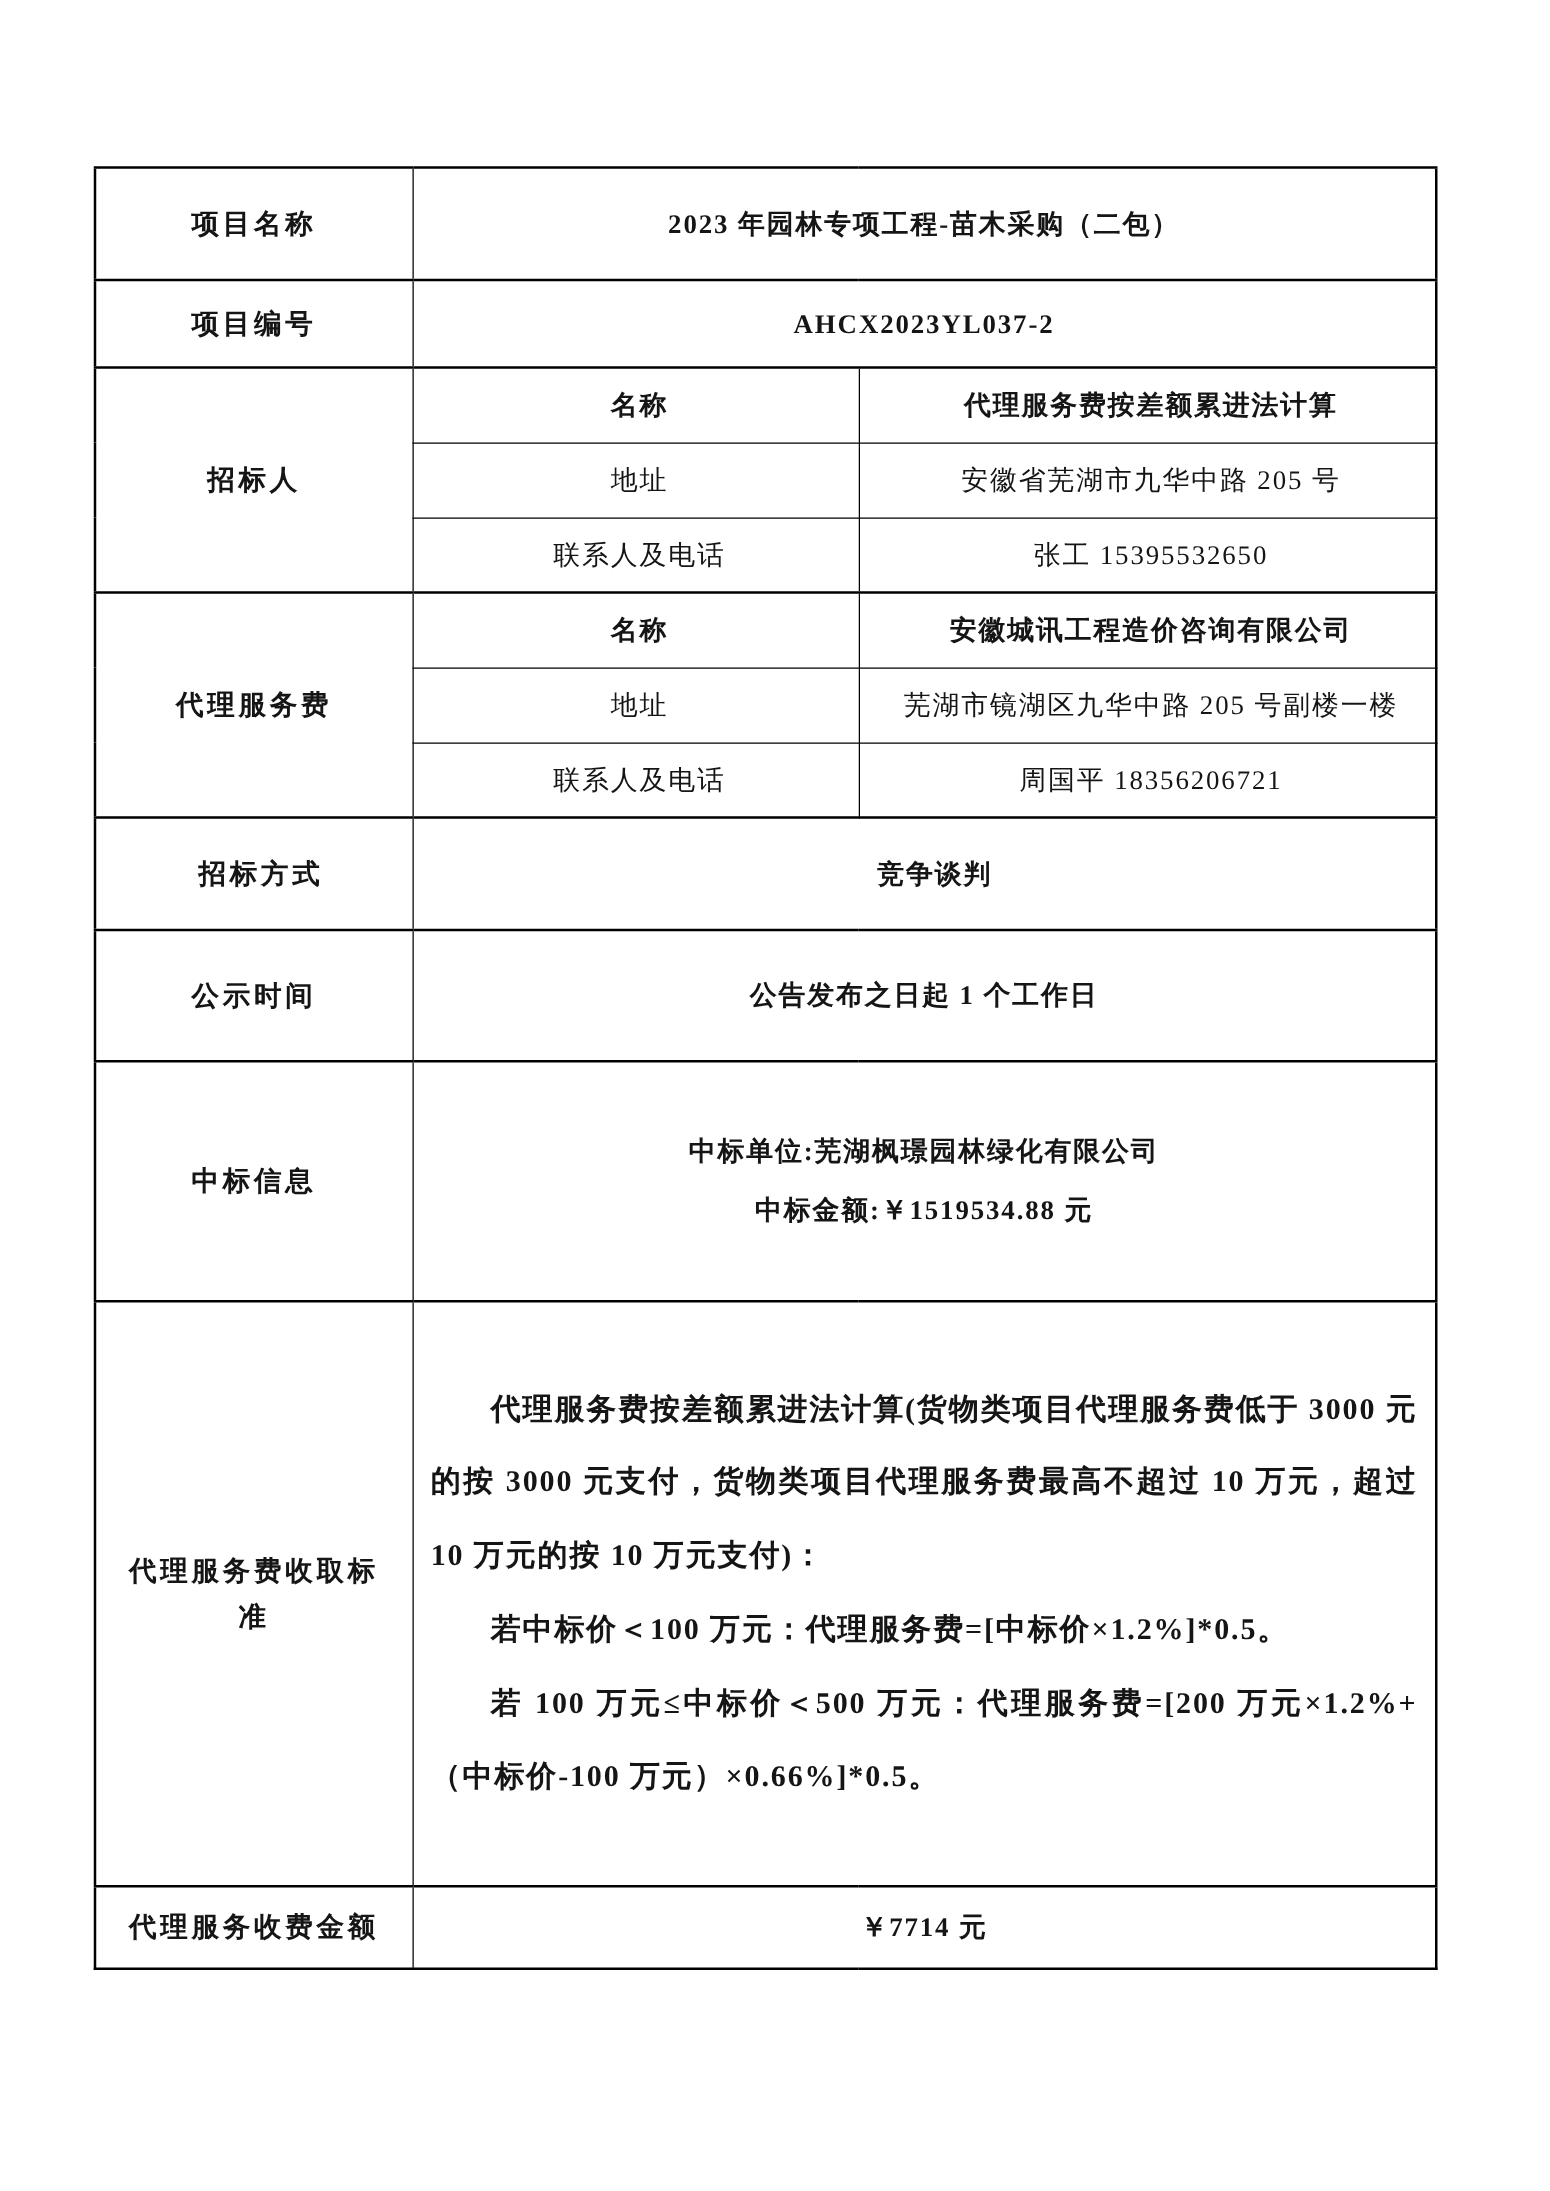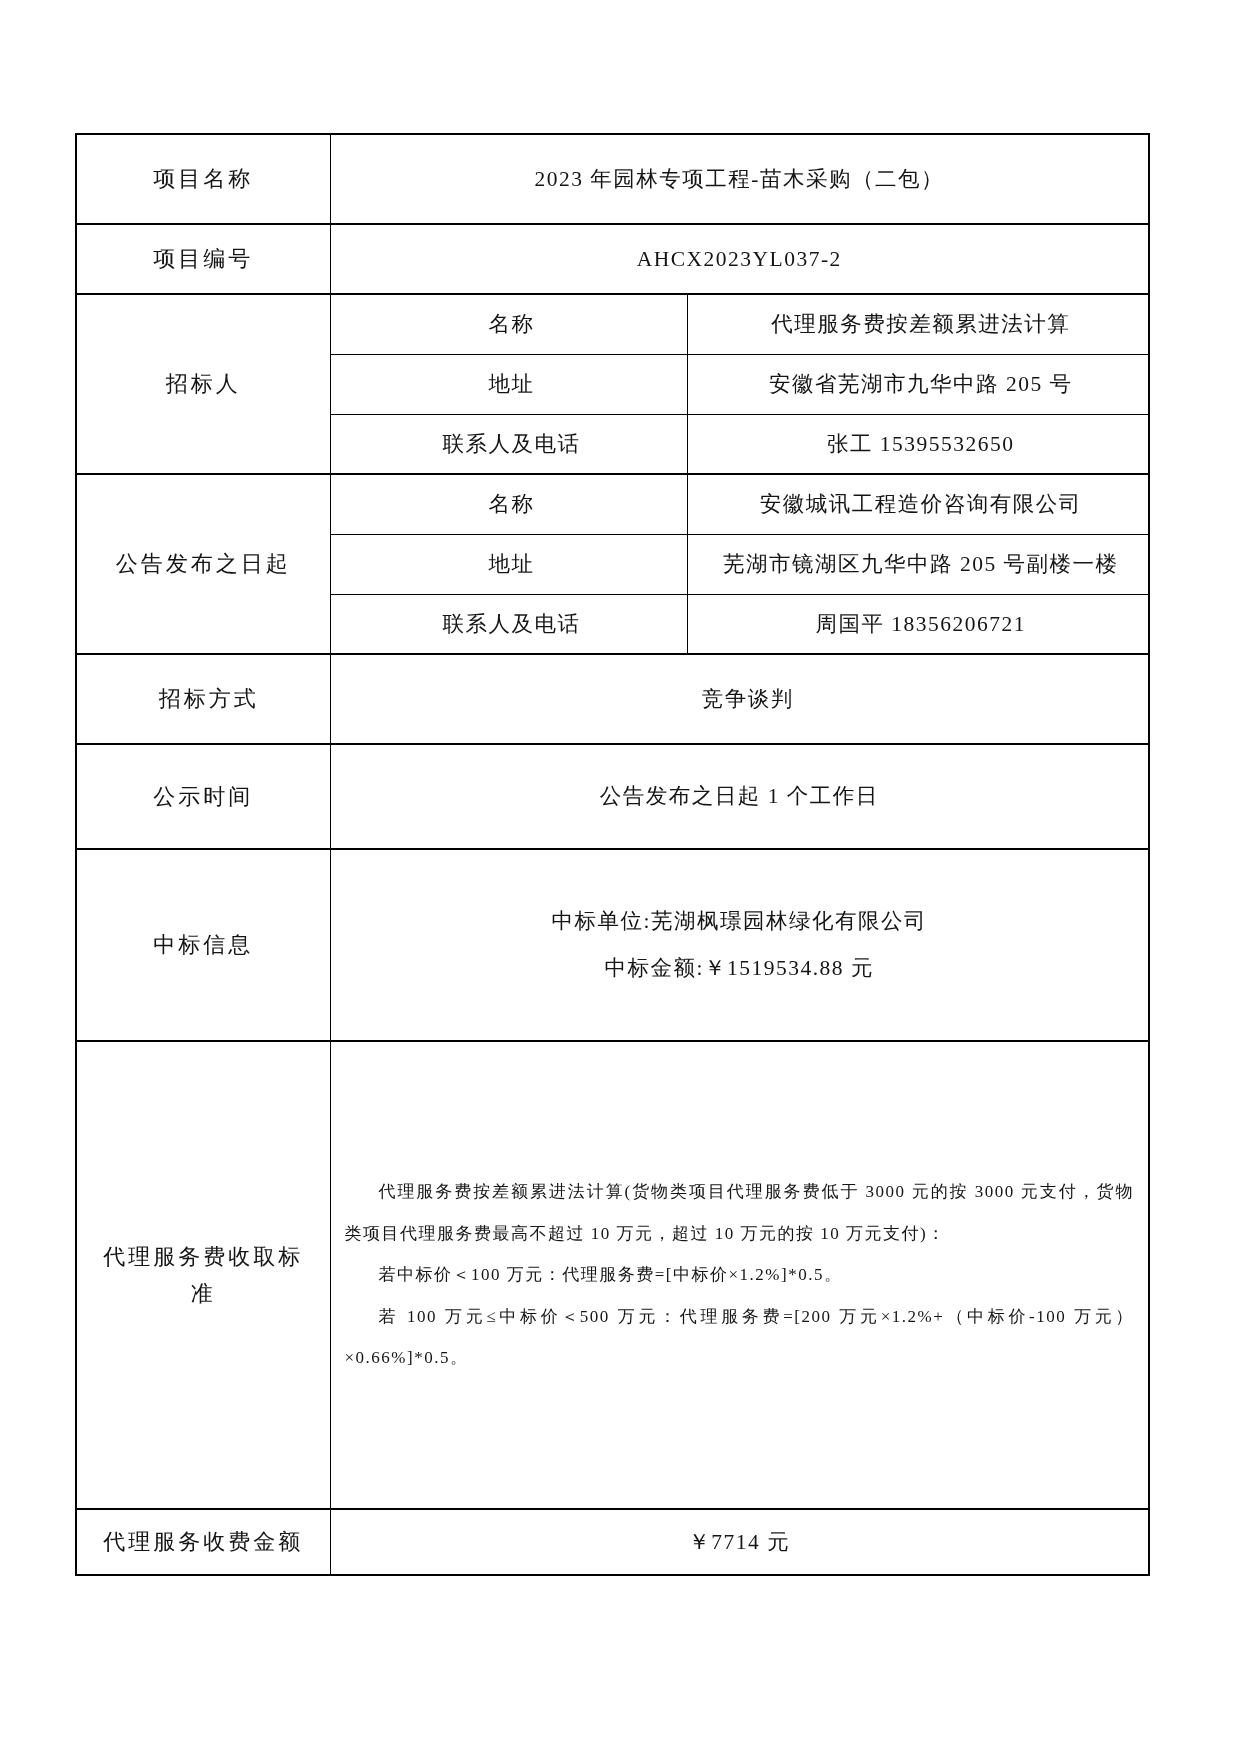--- a/index.html
+++ b/index.html
@@ -22,21 +22,21 @@
   }
   td {
     border: 1px solid #000;
     text-align: center;
     vertical-align: middle;
     font-size: 21.5px;
     letter-spacing: 1.5px;
     padding: 4px 10px;
     line-height: 1.5;
   }
-  tr.major > td { border-top-width: 2px; }
+  tr.major > td { border-top-width: 2px; font-weight: bold; }
   td.lab {
     font-size: 22px;
     letter-spacing: 3px;
     padding: 4px 16px;
     line-height: 1.7;
   }
   
   tr.r-name  > td { height: 90px; }
   tr.r-no    > td { height: 70px; }
   tr.r-sub   > td { height: 60px; padding-left: 16px; }
@@ -50,21 +50,21 @@
 
   td.fee-cell {
     text-align: left;
     padding: 10px 14px;
   }
   td.fee-cell p {
     margin: 0;
     text-indent: 2em;
     line-height: 2.45;
     text-align: justify;
-    font-size: 17px;
+    font-size: 24px;
     letter-spacing: 1.5px;
   }
 </style>
 </head>
 <body>
 
 <div class="page">
   <table class="doc">
     <colgroup>
       <col style="width:254px">
@@ -91,21 +91,21 @@
     <tr class="r-sub">
       <td>地址</td>
       <td>安徽省芜湖市九华中路 205 号</td>
     </tr>
     <tr class="r-sub">
       <td>联系人及电话</td>
       <td>张工 15395532650</td>
     </tr>
 
     <tr class="r-sub major">
-      <td class="lab" rowspan="3">公告发布之日起</td>
+      <td class="lab" rowspan="3">代理服务费</td>
       <td>名称</td>
       <td>安徽城讯工程造价咨询有限公司</td>
     </tr>
     <tr class="r-sub">
       <td>地址</td>
       <td>芜湖市镜湖区九华中路 205 号副楼一楼</td>
     </tr>
     <tr class="r-sub">
       <td>联系人及电话</td>
       <td>周国平 18356206721</td>

